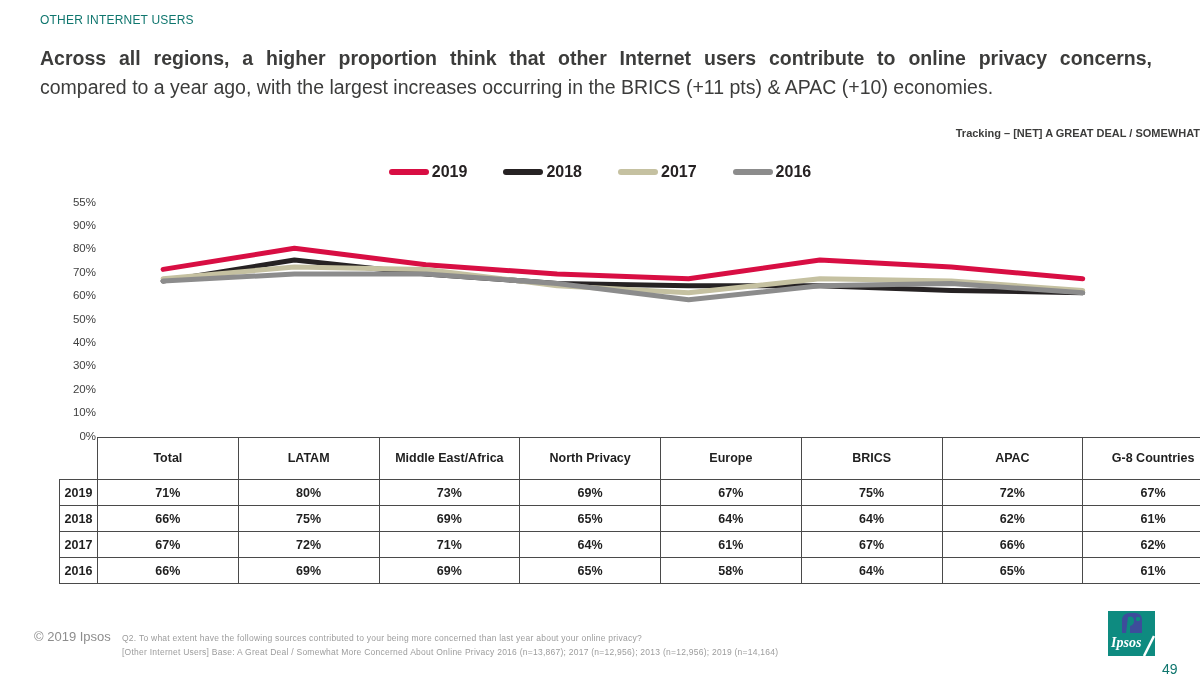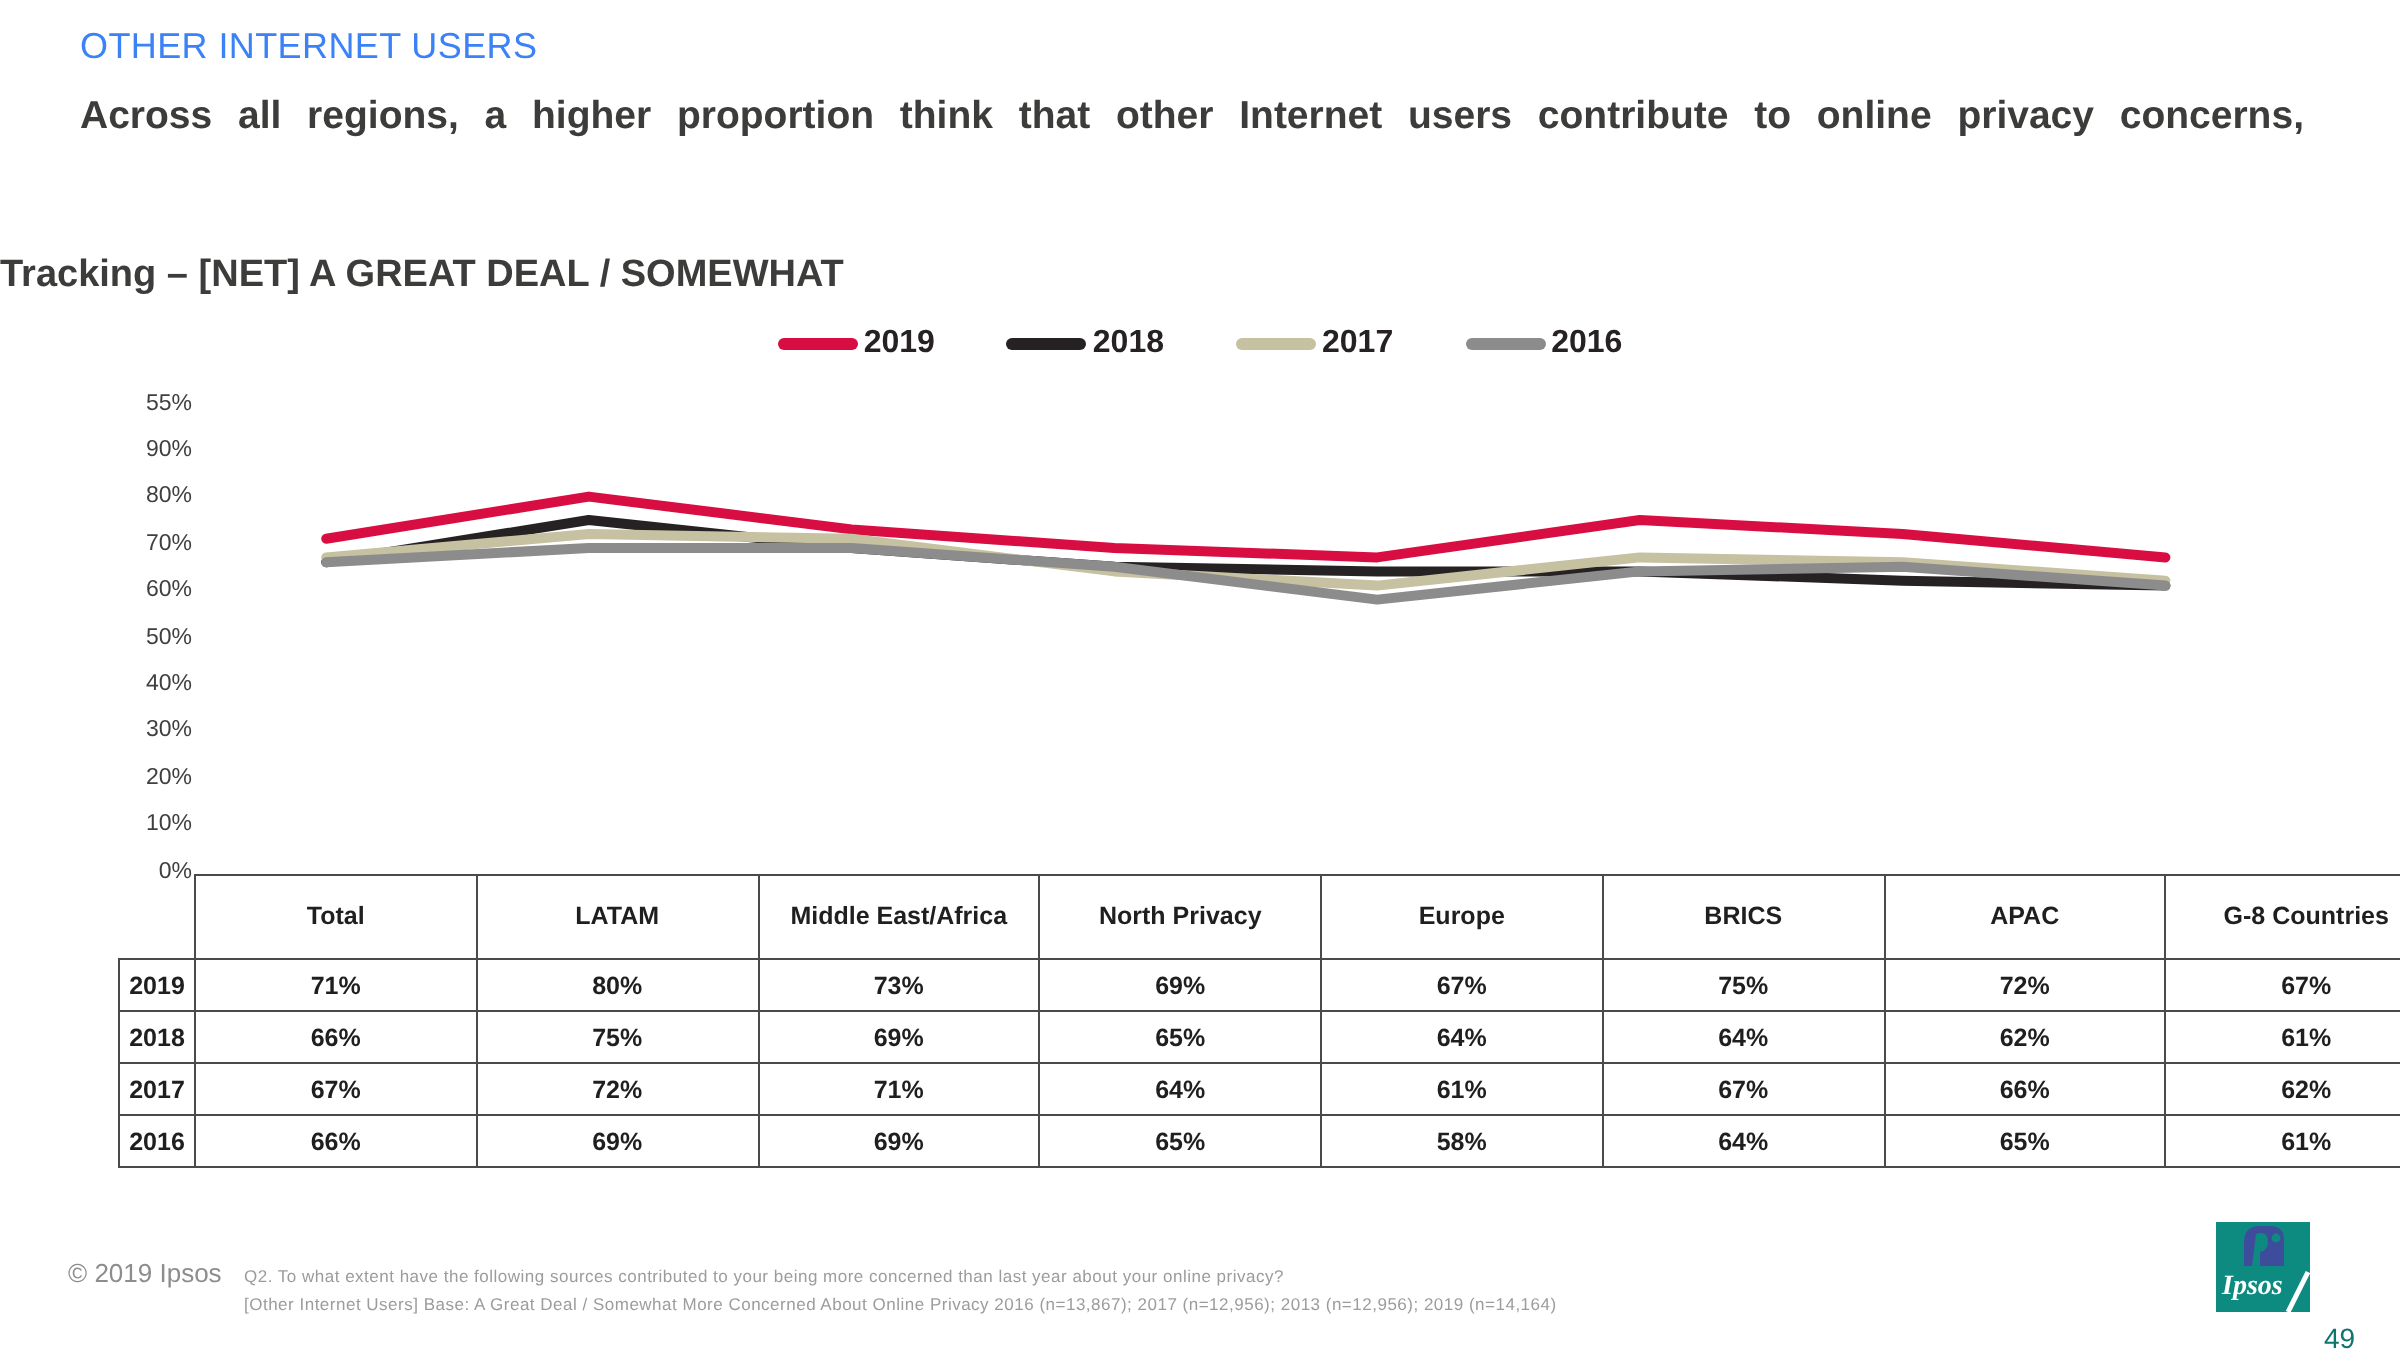--- a/index.html
+++ b/index.html
@@ -1,31 +1,31 @@
 <!DOCTYPE html>
 <html><head>
 <meta charset="utf-8">
 <style>
   html,body{margin:0;padding:0;background:#fff;}
   .slide{
     position:relative;width:1200px;height:675px;background:#ffffff;
     font-family:"Liberation Sans",sans-serif;overflow:hidden;
   }
   .kicker{
-    position:absolute;left:40px;top:13px;font-size:18px;letter-spacing:.2px;
-    color:#3b82f6;font-weight:500;
+    position:absolute;left:40px;top:13px;font-size:12px;letter-spacing:.2px;
+    color:#0f766e;font-weight:500;
   }
   .subtitle{
     position:absolute;left:40px;top:44px;width:1112px;
     font-size:19.5px;line-height:28.5px;color:#3C3C3B;
   }
   .subtitle .l1{text-align:justify;text-align-last:justify;font-weight:bold;}
   .chart-title{
-    position:absolute;left:0;top:127px;width:1200px;text-align:left;
-    font-size:19px;font-weight:bold;color:#3C3C3B;
+    position:absolute;left:0;top:127px;width:1200px;text-align:right;
+    font-size:11px;font-weight:bold;color:#3C3C3B;
   }
   .legend{
     position:absolute;left:0;top:161px;width:1200px;height:22px;
     display:flex;justify-content:center;align-items:center;gap:36px;
   }
   .legend-item{display:flex;align-items:center;}
   .legend-marker{width:40px;height:5.5px;border-radius:3px;display:inline-block;margin-right:3px;}
   .legend-label{font-weight:bold;font-size:16px;color:#262223;}
   .ytick{
     position:absolute;left:40px;width:56px;text-align:right;
@@ -54,20 +54,21 @@
 </style>
 </head>
 <body>
 
 <div class="slide">
 
   <div class="kicker">OTHER INTERNET USERS</div>
 
   <div class="subtitle">
     <div class="l1">Across all regions, a higher proportion think that other Internet users contribute to online privacy concerns,</div>
+    <div class="l2">compared to a year ago, with the largest increases occurring in the BRICS (+11 pts) &amp; APAC (+10) economies.</div>
   </div>
 
   <div class="chart-title">Tracking – [NET] A GREAT DEAL / SOMEWHAT</div>
 
   <div class="legend" id="legend">
       <div class="legend-item">
         <span class="legend-marker" style="background: rgb(216, 14, 67);"></span>
         <span class="legend-label">2019</span>
       </div>
       <div class="legend-item">

